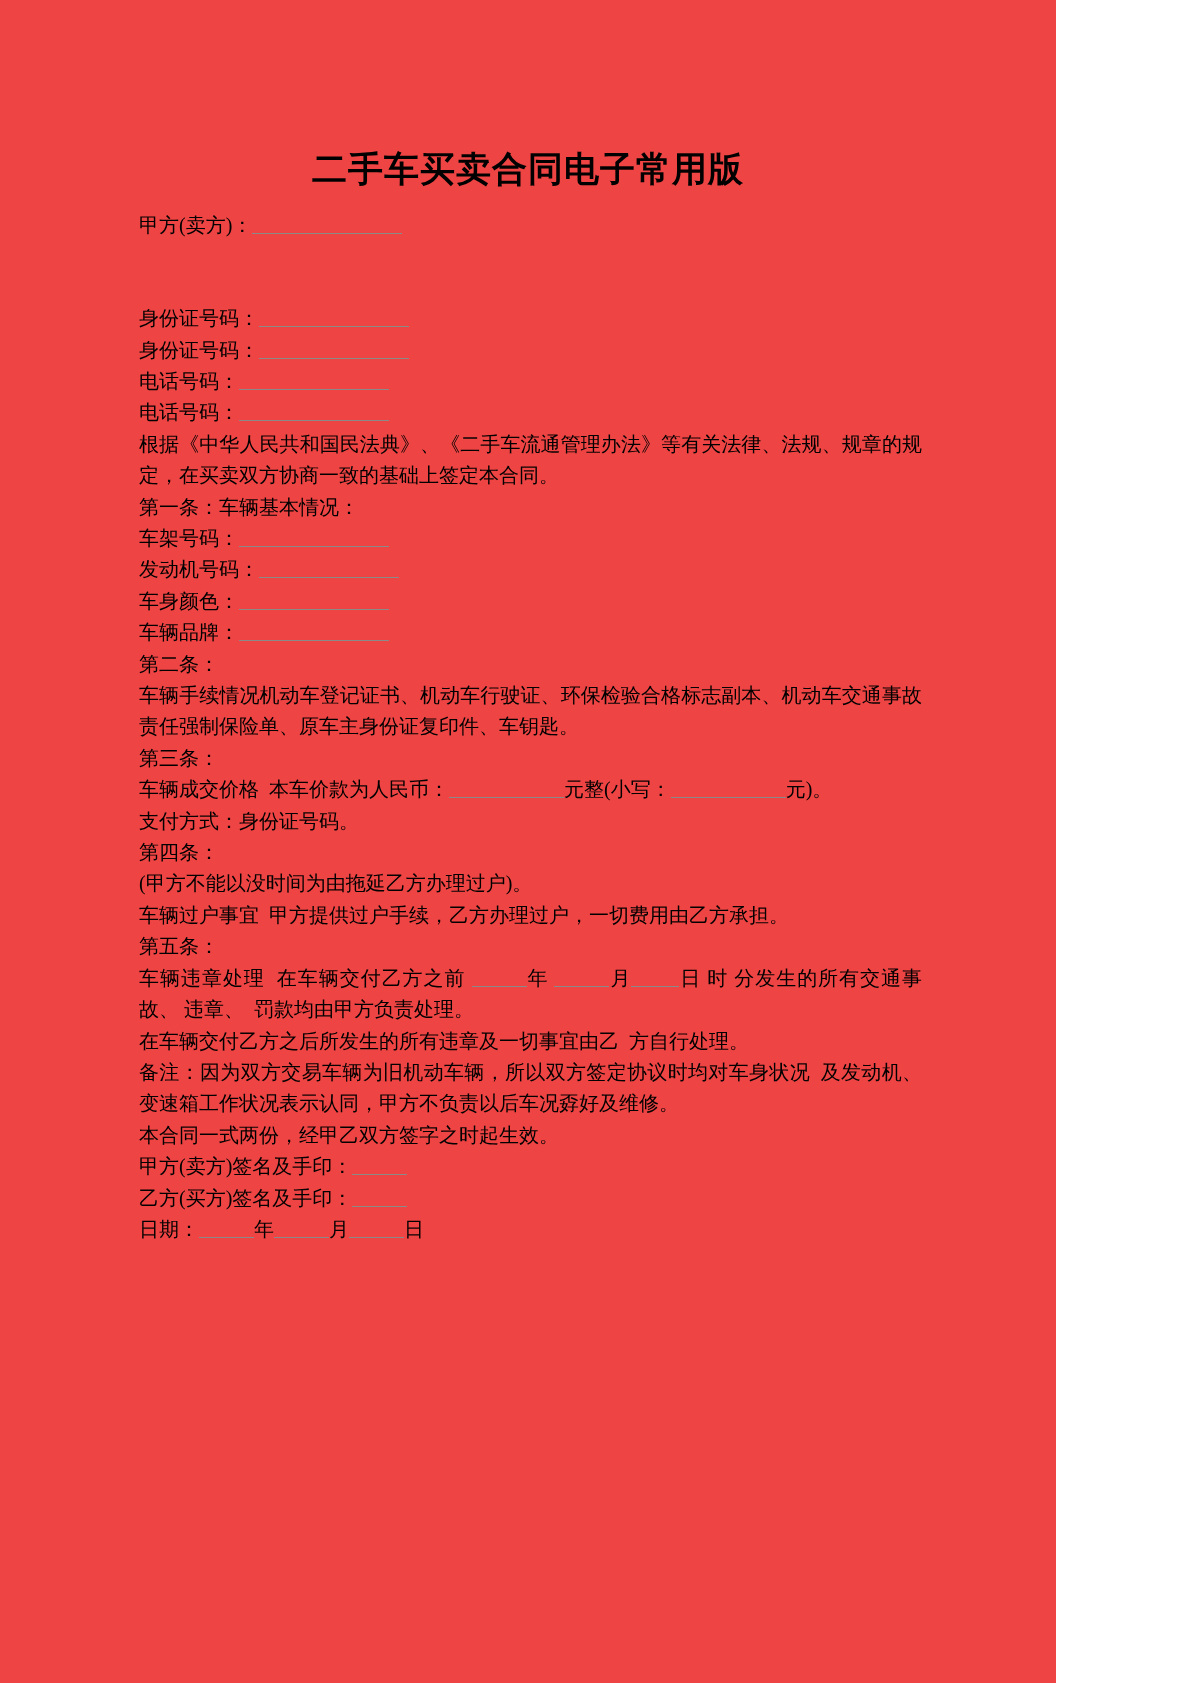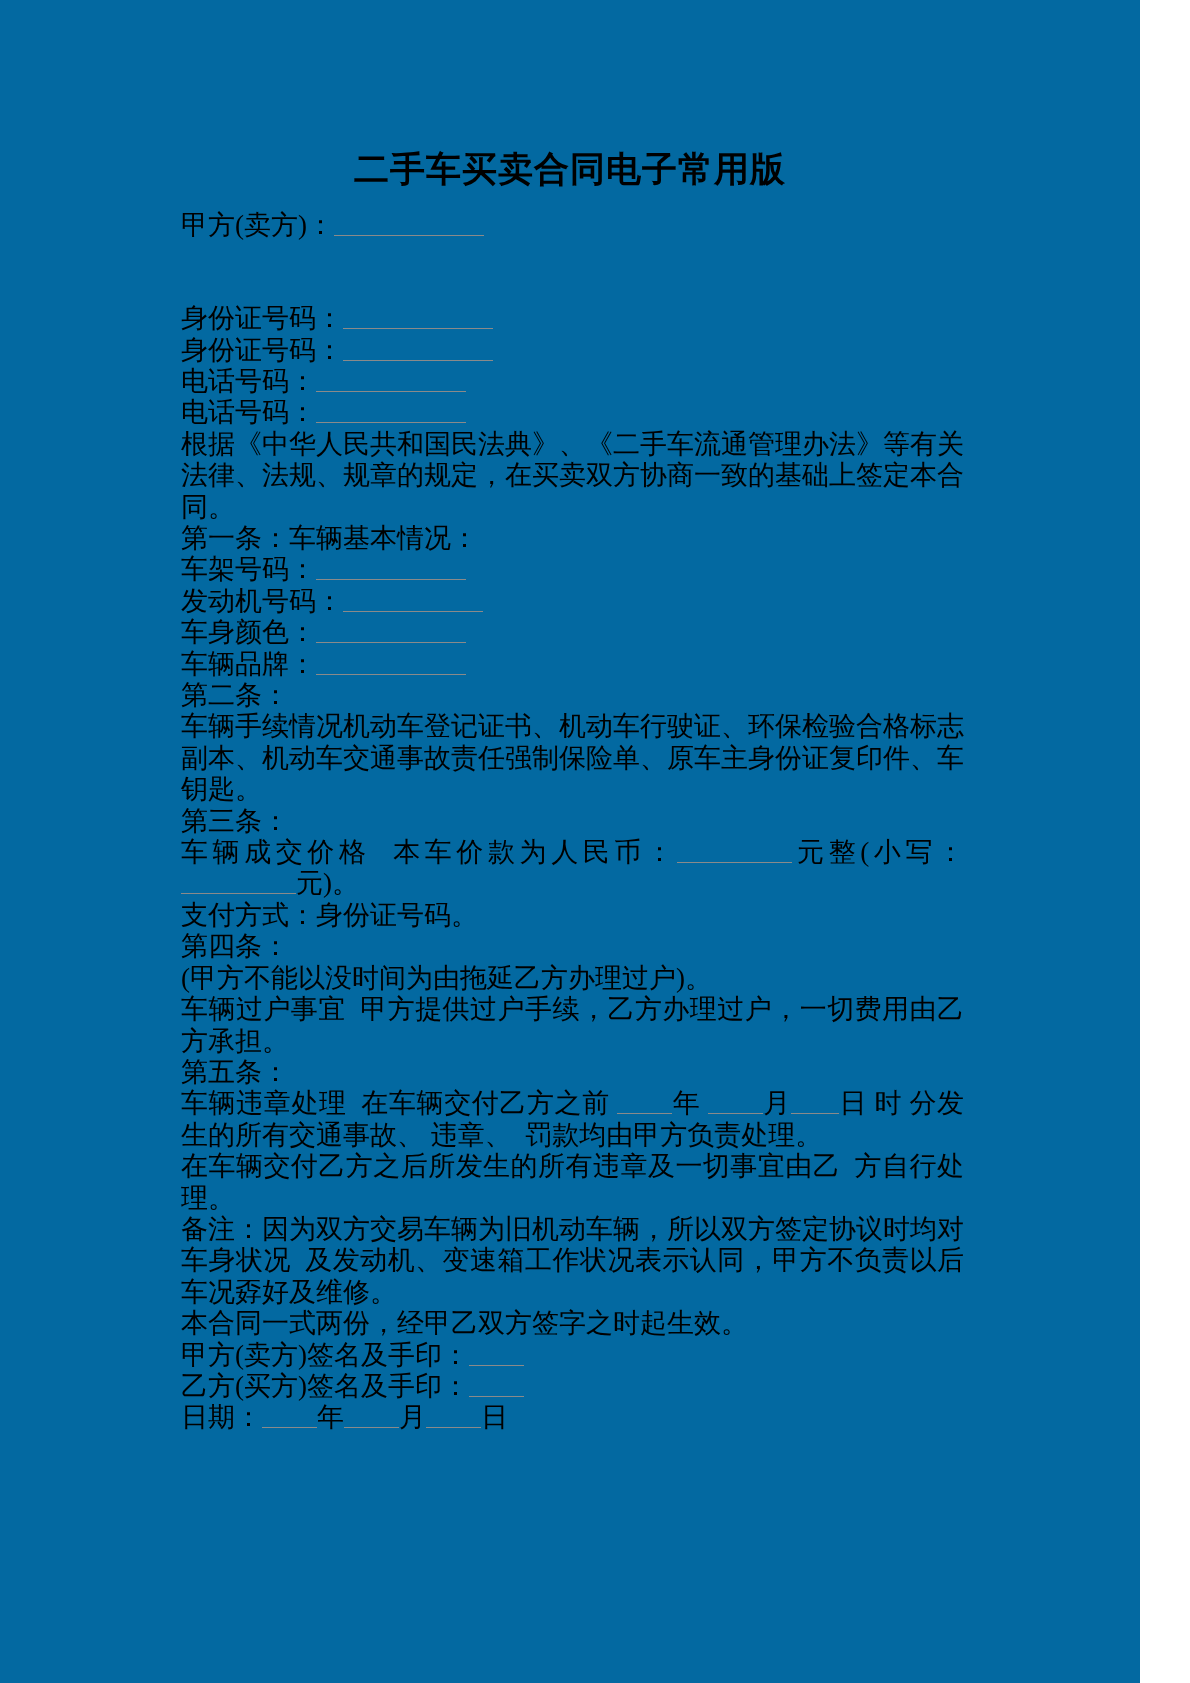--- a/index.html
+++ b/index.html
@@ -10,43 +10,43 @@
   }
   body {
     width: 1190px;
     height: 1683px;
     font-family: "Liberation Serif", "DejaVu Serif", serif;
     color: #000000;
     position: relative;
     overflow: hidden;
   }
   .page {
-    width: 1140px;
+    width: 1056px;
     height: 1683px;
-    background: #0369a1;
+    background: #ef4444;
     box-sizing: border-box;
     padding: 0;
     position: relative;
   }
   .doc-title {
     text-align: center;
     font-size: 35px;
     font-weight: bold;
     letter-spacing: 1px;
     margin: 0;
     padding-top: 148px;
     line-height: 1.25;
     font-family: "Liberation Serif", "DejaVu Serif", serif;
   }
   .body-block {
     margin: 0 auto;
     width: 788px;
     padding-left: 5px;
     box-sizing: border-box;
-    font-size: 27px;
+    font-size: 20px;
     line-height: 31.4px;
     text-align: justify;
     text-justify: inter-ideograph;
   }
   .body-block p {
     margin: 0;
     padding: 0;
     white-space: pre-wrap;
     word-break: break-all;
   }

